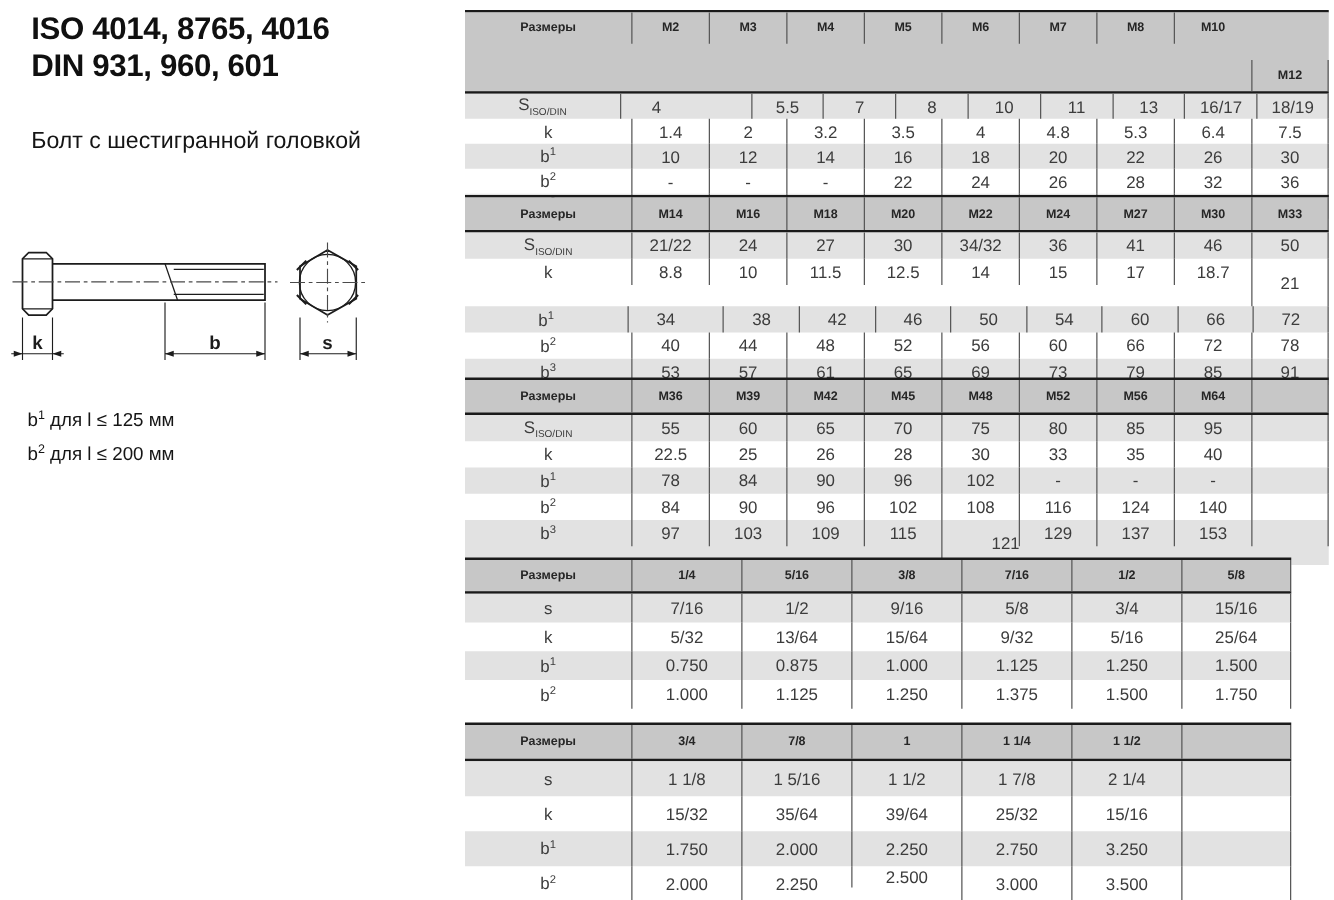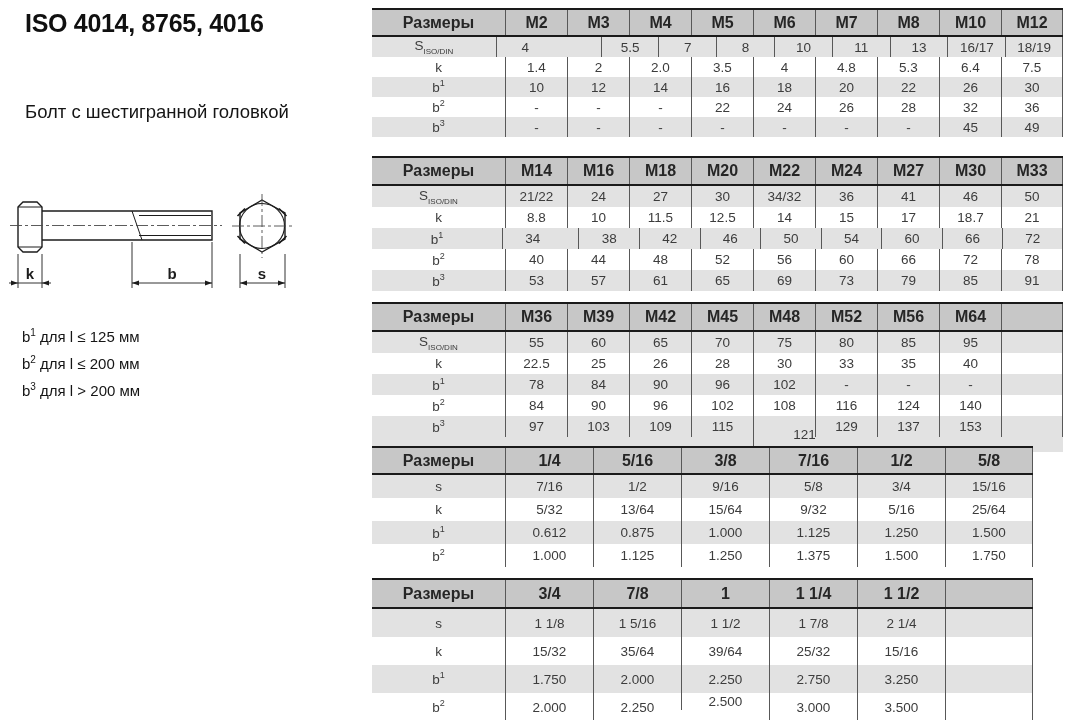--- a/index.html
+++ b/index.html
@@ -15,36 +15,37 @@
   .footnotes sup{font-size:10px;}
 
   
   .dim-table{position:absolute;border-top:2px solid #1a1a1a;box-sizing:border-box;}
   .trow{display:flex;}
   .trow.hdr{background:#c7c7c7;border-bottom:2px solid #1a1a1a;}
   .tcell{box-sizing:border-box;display:flex;align-items:center;justify-content:center;
          font-size:13.5px;color:#3c3c3c;border-left:1px solid #585858;overflow:hidden;}
   .tcell:first-child{border-left:none;}
   .tcell.lastc{border-right:1px solid #585858;}
-  .trow.hdr .tcell{font-weight:bold;color:#262626;font-size:16px;}
+  .trow.hdr .tcell{font-weight:bold;color:#262626;font-size:10px;}
   .trow.stripe{background:#e2e2e2;}
   .tcell sub{font-size:8px;line-height:1;}
   .tcell sup{font-size:9px;line-height:1;}
 
   
   .drawing{position:absolute;left:8px;top:180px;}
   .drawing text{font-family:"Liberation Sans",sans-serif;font-size:15px;font-weight:bold;fill:#1c1c1c;}
 </style>
 </head>
 <body>
 
 <div class="stage">
 
   <div class="title">
     <div>ISO 4014, 8765, 4016</div>
+    <div>DIN 931, 960, 601</div>
   </div>
 
   <div class="subtitle">
     <div>Болт с шестигранной головкой</div>
   </div>
 
   <svg class="drawing" width="320" height="132" viewBox="0 0 320 132">
     <g stroke="#1c1c1c" stroke-width="1.4" fill="none">
 
       <path d="M10,27 L15,22 H29 L34,27 V67 L29,72 H15 L10,67 Z"></path>
@@ -83,36 +84,35 @@
       <polygon points="277,103 270,100.6 270,105.4"></polygon>
     </g>
     <text x="22" y="99" text-anchor="middle">k</text>
     <text x="164" y="99" text-anchor="middle">b</text>
     <text x="254" y="99" text-anchor="middle">s</text>
   </svg>
 
   <div class="footnotes" id="footnotes">
       <div>b<sup>1</sup> для l ≤ 125 мм</div>
       <div>b<sup>2</sup> для l ≤ 200 мм</div>
-      <div>b<sup>3</sup> для l &gt; 200 мм</div>
     </div>
 
   <div id="tables">
       <div class="dim-table" style="left: 372px; top: 8px; width: 691px;">
         <div class="trow hdr">
           <div class="tcell" style="width: 133px; height: 25px;">Размеры</div>
           <div class="tcell" style="width: 62px; height: 25px;">M2</div>
           <div class="tcell" style="width: 62px; height: 25px;">M3</div>
           <div class="tcell" style="width: 62px; height: 25px;">M4</div>
           <div class="tcell" style="width: 62px; height: 25px;">M5</div>
           <div class="tcell" style="width: 62px; height: 25px;">M6</div>
           <div class="tcell" style="width: 62px; height: 25px;">M7</div>
           <div class="tcell" style="width: 62px; height: 25px;">M8</div>
           <div class="tcell" style="width: 62px; height: 25px;">M10</div>
-          <div class="tcell lastc" style="width: 62px; height: 25px;">M12</div>
+          <div class="tcell lastc" style="width: 62px; height: 25px; margin-top: 38px;">M12</div>
         </div>
         <div class="trow stripe">
           <div class="tcell" style="width: 133px; height: 20px;">
             <span>S<sub>ISO/DIN</sub></span>
           </div>
           <div class="tcell" style="width: 62px; height: 20px;">4</div>
           <div class="tcell" style="width: 62px; height: 20px; margin-left: 47px;">5.5</div>
           <div class="tcell" style="width: 62px; height: 20px;">7</div>
           <div class="tcell" style="width: 62px; height: 20px;">8</div>
           <div class="tcell" style="width: 62px; height: 20px;">10</div>
@@ -120,21 +120,21 @@
           <div class="tcell" style="width: 62px; height: 20px;">13</div>
           <div class="tcell" style="width: 62px; height: 20px;">16/17</div>
           <div class="tcell lastc" style="width: 62px; height: 20px;">18/19</div>
         </div>
         <div class="trow">
           <div class="tcell" style="width: 133px; height: 20px;">
             <span>k</span>
           </div>
           <div class="tcell" style="width: 62px; height: 20px;">1.4</div>
           <div class="tcell" style="width: 62px; height: 20px;">2</div>
-          <div class="tcell" style="width: 62px; height: 20px;">2.0</div>
+          <div class="tcell" style="width: 62px; height: 20px;">3.2</div>
           <div class="tcell" style="width: 62px; height: 20px;">3.5</div>
           <div class="tcell" style="width: 62px; height: 20px;">4</div>
           <div class="tcell" style="width: 62px; height: 20px;">4.8</div>
           <div class="tcell" style="width: 62px; height: 20px;">5.3</div>
           <div class="tcell" style="width: 62px; height: 20px;">6.4</div>
           <div class="tcell lastc" style="width: 62px; height: 20px;">7.5</div>
         </div>
         <div class="trow stripe">
           <div class="tcell" style="width: 133px; height: 20px;">
             <span>b<sup>1</sup></span>
@@ -210,21 +210,21 @@
             <span>k</span>
           </div>
           <div class="tcell" style="width: 62px; height: 21px;">8.8</div>
           <div class="tcell" style="width: 62px; height: 21px;">10</div>
           <div class="tcell" style="width: 62px; height: 21px;">11.5</div>
           <div class="tcell" style="width: 62px; height: 21px;">12.5</div>
           <div class="tcell" style="width: 62px; height: 21px;">14</div>
           <div class="tcell" style="width: 62px; height: 21px;">15</div>
           <div class="tcell" style="width: 62px; height: 21px;">17</div>
           <div class="tcell" style="width: 62px; height: 21px;">18.7</div>
-          <div class="tcell lastc" style="width: 62px; height: 21px;">21</div>
+          <div class="tcell lastc" style="width: 62px; height: 38px;">21</div>
         </div>
         <div class="trow stripe">
           <div class="tcell" style="width: 133px; height: 21px;">
             <span>b<sup>1</sup></span>
           </div>
           <div class="tcell" style="width: 62px; height: 21px;">34</div>
           <div class="tcell" style="width: 62px; height: 21px; margin-left: 16px;">38</div>
           <div class="tcell" style="width: 62px; height: 21px;">42</div>
           <div class="tcell" style="width: 62px; height: 21px;">46</div>
           <div class="tcell" style="width: 62px; height: 21px;">50</div>
@@ -375,21 +375,21 @@
           <div class="tcell" style="width: 88px; height: 23px;">13/64</div>
           <div class="tcell" style="width: 88px; height: 23px;">15/64</div>
           <div class="tcell" style="width: 88px; height: 23px;">9/32</div>
           <div class="tcell" style="width: 88px; height: 23px;">5/16</div>
           <div class="tcell lastc" style="width: 88px; height: 23px;">25/64</div>
         </div>
         <div class="trow stripe">
           <div class="tcell" style="width: 133px; height: 23px;">
             <span>b<sup>1</sup></span>
           </div>
-          <div class="tcell" style="width: 88px; height: 23px;">0.612</div>
+          <div class="tcell" style="width: 88px; height: 23px;">0.750</div>
           <div class="tcell" style="width: 88px; height: 23px;">0.875</div>
           <div class="tcell" style="width: 88px; height: 23px;">1.000</div>
           <div class="tcell" style="width: 88px; height: 23px;">1.125</div>
           <div class="tcell" style="width: 88px; height: 23px;">1.250</div>
           <div class="tcell lastc" style="width: 88px; height: 23px;">1.500</div>
         </div>
         <div class="trow">
           <div class="tcell" style="width: 133px; height: 23px;">
             <span>b<sup>2</sup></span>
           </div>

